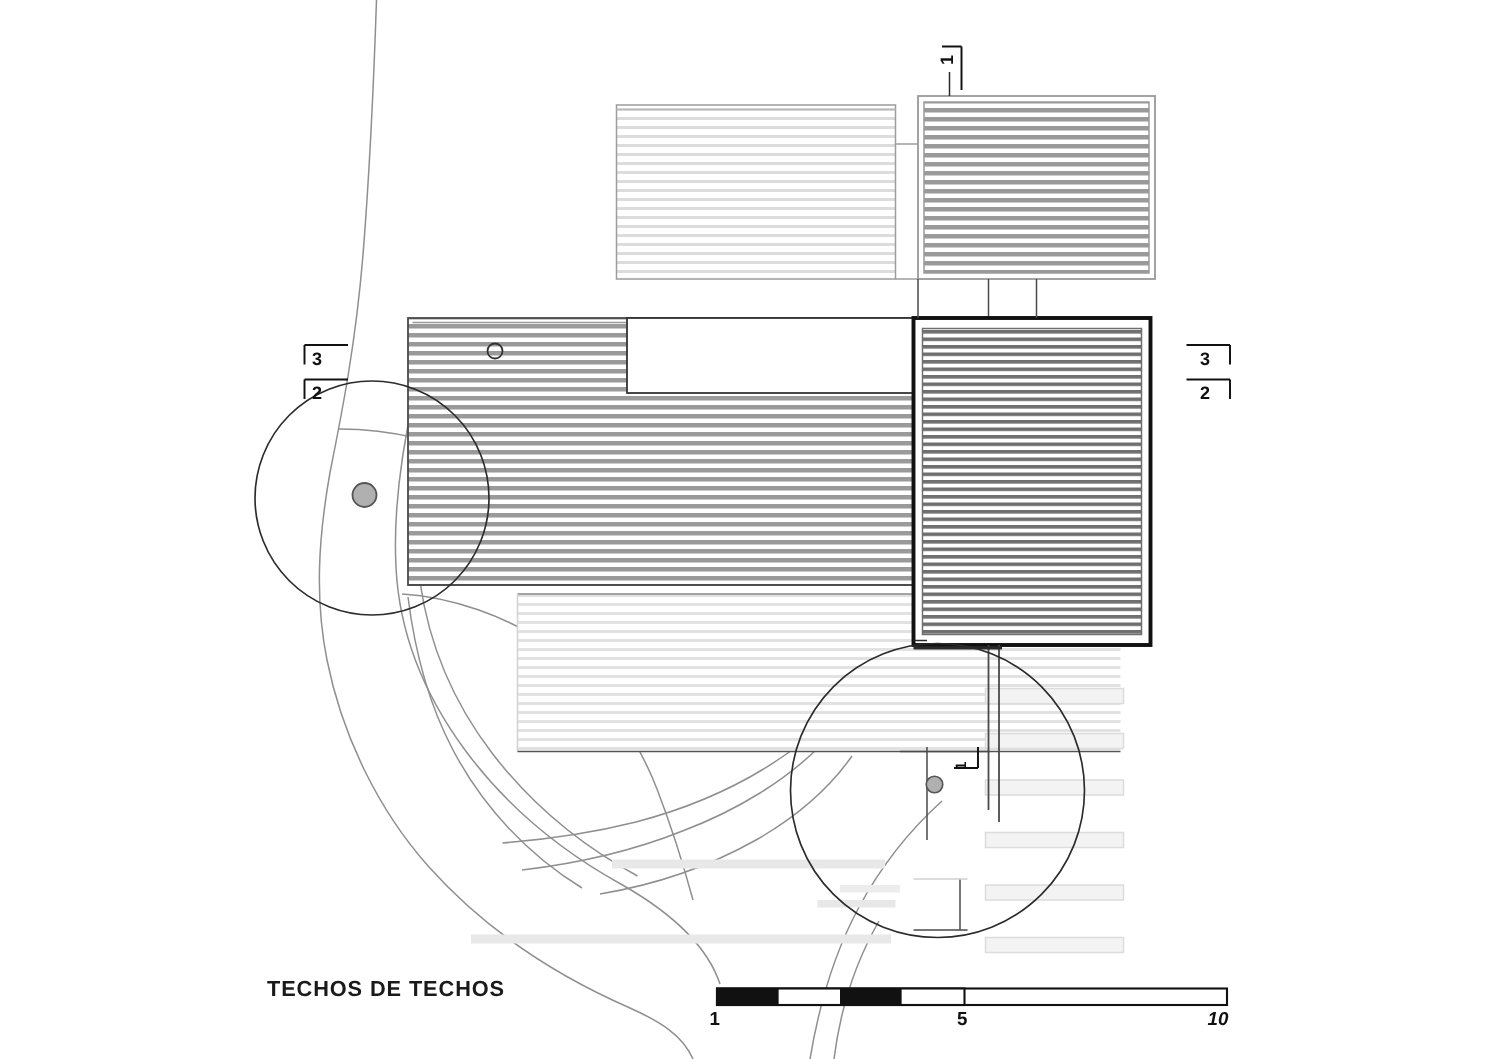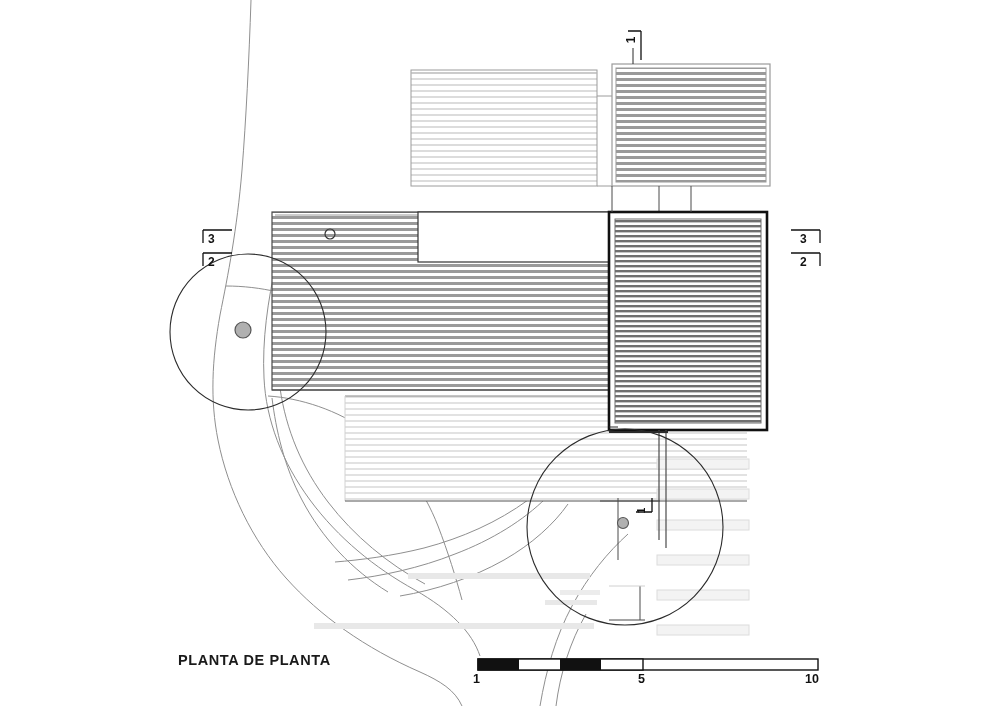--- a/index.html
+++ b/index.html
@@ -207,25 +207,25 @@
       <rect x="643" y="659" width="0" height="11" fill="#111111"></rect>
       <rect x="519" y="659" width="41" height="11" fill="#ffffff"></rect>
       <rect x="601" y="659" width="42" height="11" fill="#ffffff"></rect>
       <rect x="478" y="659" width="165" height="11" fill="none" stroke="#111111" stroke-width="1.4"></rect>
       <rect x="478" y="659" width="41" height="11" fill="#111111"></rect>
       <rect x="560" y="659" width="41" height="11" fill="#111111"></rect>
     </g>
 
   </svg>
 
-  <div class="title-text">PLANTA DE PLANTA</div>
+  <div class="title-text">TECHOS DE TECHOS</div>
 
   <div class="scale-num" style="left:473px; top:672px;">1</div>
   <div class="scale-num" style="left:638px; top:672px;">5</div>
-  <div class="scale-num" style="left:805px; top:672px;">10</div>
+  <div class="scale-num" style="left:805px; top:672px;font-style:italic;">10</div>
 
   <div class="sec-num" style="left:208px; top:232px;">3</div>
   <div class="sec-num" style="left:208px; top:255px;">2</div>
   <div class="sec-num" style="left:800px; top:232px;">3</div>
   <div class="sec-num" style="left:800px; top:255px;">2</div>
   <div class="sec-num rot" style="left:628px; top:33px;">1</div>
   <div class="sec-num rot" style="left:639px; top:505px; font-size:10px;">1</div>
 
 </div>
 

